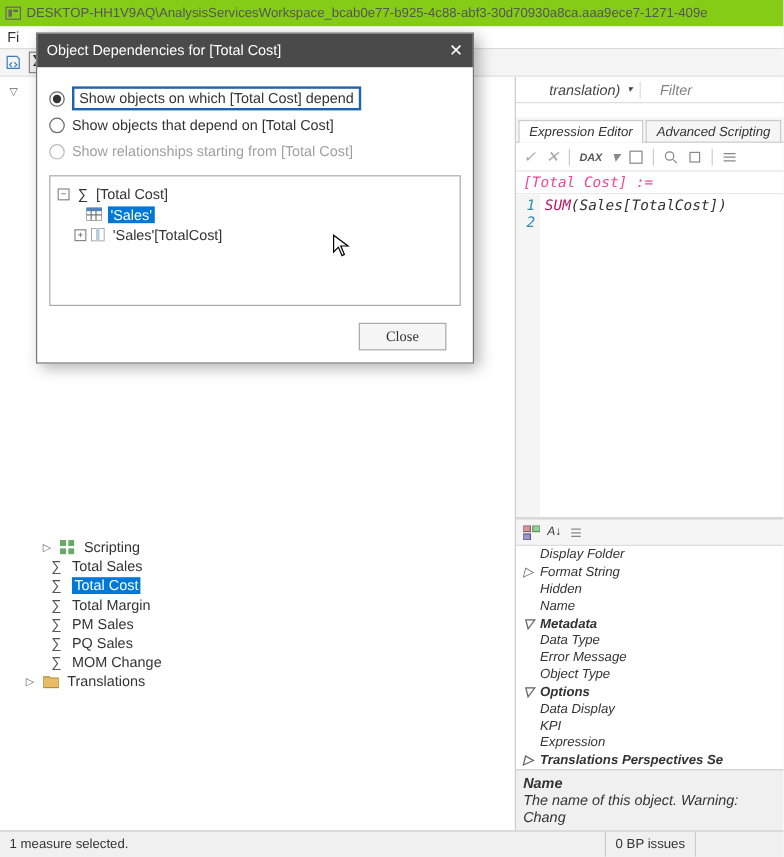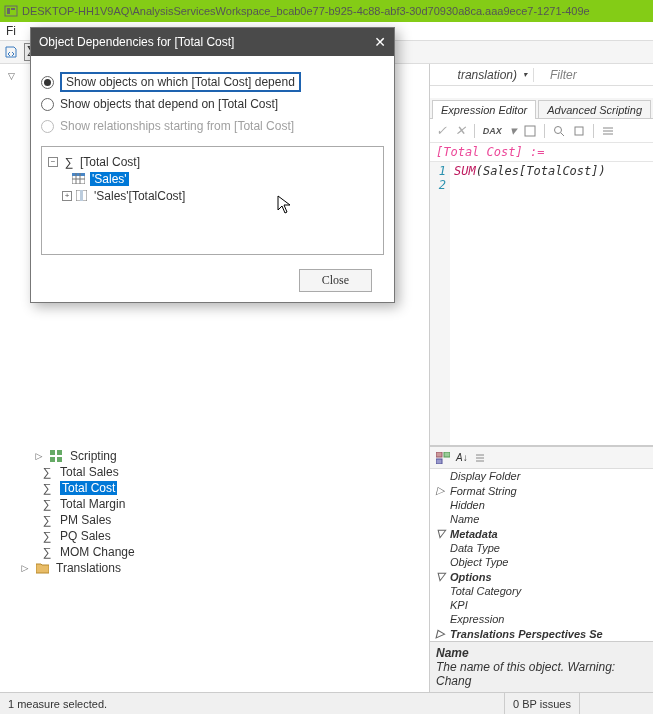--- a/index.html
+++ b/index.html
@@ -281,29 +281,33 @@
       <div class="cat bold">
           <span class="exp">▽</span>
           <span>Metadata</span>
         </div>
       <div class="cat">
           <span class="exp"></span>
           <span>Data Type</span>
         </div>
       <div class="cat">
           <span class="exp"></span>
+          <span>Error Message</span>
+        </div>
+      <div class="cat">
+          <span class="exp"></span>
           <span>Object Type</span>
         </div>
       <div class="cat bold">
           <span class="exp">▽</span>
           <span>Options</span>
         </div>
       <div class="cat">
           <span class="exp"></span>
-          <span>Total Category</span>
+          <span>Data Display</span>
         </div>
       <div class="cat">
           <span class="exp"></span>
           <span>KPI</span>
         </div>
       <div class="cat">
           <span class="exp"></span>
           <span>Expression</span>
         </div>
       <div class="cat bold">

